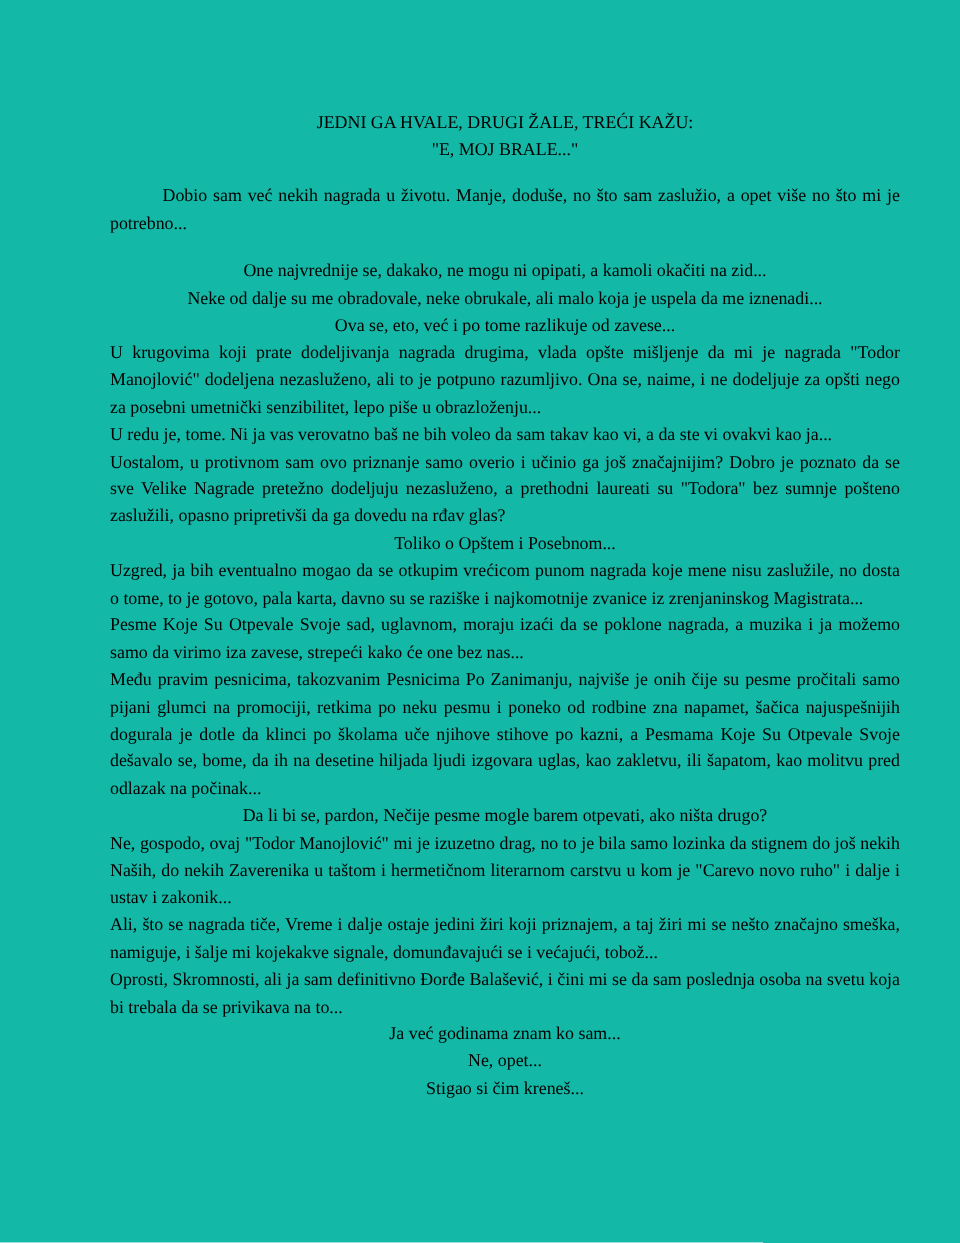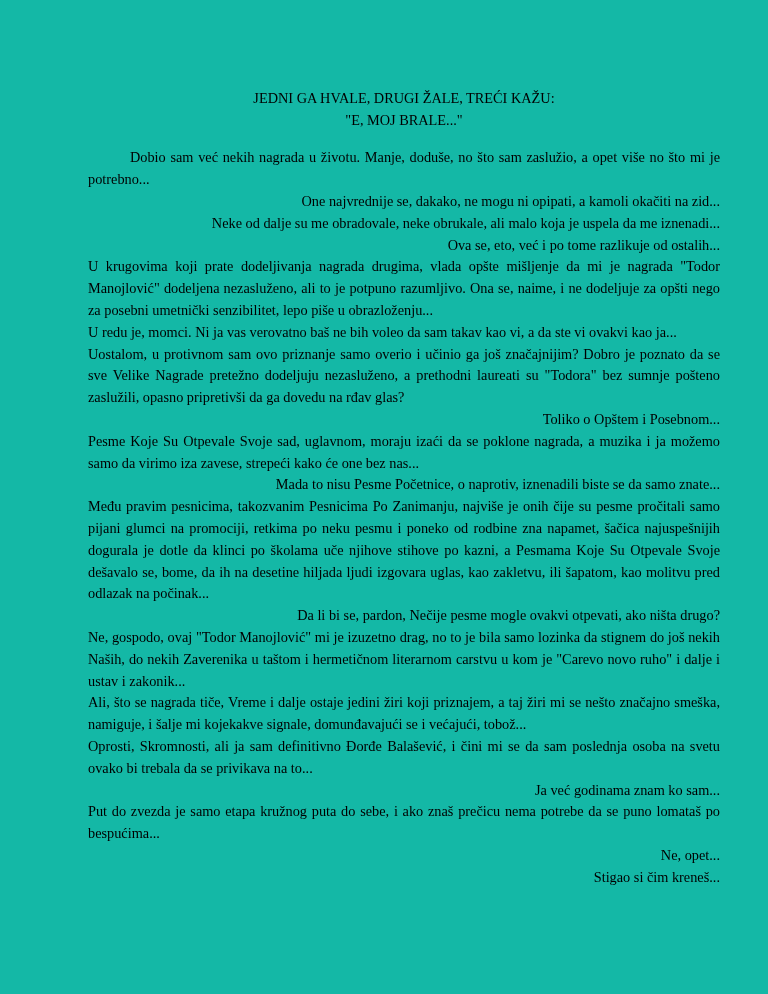--- a/index.html
+++ b/index.html
@@ -37,51 +37,50 @@
     line-height: 1.525;
     text-align: justify;
   }
   .para {
     margin: 0;
     text-align: justify;
     text-justify: inter-word;
   }
   .para.indent {
     text-indent: 42px;
-    margin-bottom: 0;
+    margin-bottom: 16px;
   }
   .para.nojust {
-    text-align: right;
+    text-align: center;
   }
 </style>
 </head>
 <body>
 
 <div class="page">
 
   <div class="title-block">
     <span class="title-line">JEDNI GA HVALE, DRUGI ŽALE, TREĆI KAŽU:</span>
     <span class="title-line">"E, MOJ BRALE..."</span>
   </div>
 
   <div class="body-text" id="body-container">
       <p class="para indent">Dobio sam već nekih nagrada u životu. Manje, doduše, no što sam zaslužio, a opet više no što mi je potrebno...</p>
       <p class="para nojust">One najvrednije se, dakako, ne mogu ni opipati, a kamoli okačiti na zid...</p>
       <p class="para nojust">Neke od dalje su me obradovale, neke obrukale, ali malo koja je uspela da me iznenadi...</p>
-      <p class="para nojust">Ova se, eto, već i po tome razlikuje od ostalih...</p>
+      <p class="para nojust">Ova se, eto, već i po tome razlikuje od zavese...</p>
       <p class="para">U krugovima koji prate dodeljivanja nagrada drugima, vlada opšte mišljenje da mi je nagrada "Todor Manojlović" dodeljena nezasluženo, ali to je potpuno razumljivo. Ona se, naime, i ne dodeljuje za opšti nego za posebni umetnički senzibilitet, lepo piše u obrazloženju...</p>
-      <p class="para">U redu je, momci. Ni ja vas verovatno baš ne bih voleo da sam takav kao vi, a da ste vi ovakvi kao ja...</p>
+      <p class="para">U redu je, tome. Ni ja vas verovatno baš ne bih voleo da sam takav kao vi, a da ste vi ovakvi kao ja...</p>
       <p class="para">Uostalom, u protivnom sam ovo priznanje samo overio i učinio ga još značajnijim? Dobro je poznato da se sve Velike Nagrade pretežno dodeljuju nezasluženo, a prethodni laureati su "Todora" bez sumnje pošteno zaslužili, opasno pripretivši da ga dovedu na rđav glas?</p>
       <p class="para nojust">Toliko o Opštem i Posebnom...</p>
+      <p class="para">Uzgred, ja bih eventualno mogao da se otkupim vrećicom punom nagrada koje mene nisu zaslužile, no dosta o tome, to je gotovo, pala karta, davno su se raziške i najkomotnije zvanice iz zrenjaninskog Magistrata...</p>
       <p class="para">Pesme Koje Su Otpevale Svoje sad, uglavnom, moraju izaći da se poklone nagrada, a muzika i ja možemo samo da virimo iza zavese, strepeći kako će one bez nas...</p>
-      <p class="para nojust">Mada to nisu Pesme Početnice, o naprotiv, iznenadili biste se da samo znate...</p>
       <p class="para">Među pravim pesnicima, takozvanim Pesnicima Po Zanimanju, najviše je onih čije su pesme pročitali samo pijani glumci na promociji, retkima po neku pesmu i poneko od rodbine zna napamet, šačica najuspešnijih dogurala je dotle da klinci po školama uče njihove stihove po kazni, a Pesmama Koje Su Otpevale Svoje dešavalo se, bome, da ih na desetine hiljada ljudi izgovara uglas, kao zakletvu, ili šapatom, kao molitvu pred odlazak na počinak...</p>
-      <p class="para nojust">Da li bi se, pardon, Nečije pesme mogle ovakvi otpevati, ako ništa drugo?</p>
+      <p class="para nojust">Da li bi se, pardon, Nečije pesme mogle barem otpevati, ako ništa drugo?</p>
       <p class="para">Ne, gospodo, ovaj "Todor Manojlović" mi je izuzetno drag, no to je bila samo lozinka da stignem do još nekih Naših, do nekih Zaverenika u taštom i hermetičnom literarnom carstvu u kom je "Carevo novo ruho" i dalje i ustav i zakonik...</p>
       <p class="para">Ali, što se nagrada tiče, Vreme i dalje ostaje jedini žiri koji priznajem, a taj žiri mi se nešto značajno smeška, namiguje, i šalje mi kojekakve signale, domunđavajući se i većajući, tobož...</p>
-      <p class="para">Oprosti, Skromnosti, ali ja sam definitivno Đorđe Balašević, i čini mi se da sam poslednja osoba na svetu ovako bi trebala da se privikava na to...</p>
+      <p class="para">Oprosti, Skromnosti, ali ja sam definitivno Đorđe Balašević, i čini mi se da sam poslednja osoba na svetu koja bi trebala da se privikava na to...</p>
       <p class="para nojust">Ja već godinama znam ko sam...</p>
-      <p class="para">Put do zvezda je samo etapa kružnog puta do sebe, i ako znaš prečicu nema potrebe  da se puno lomataš po bespućima...</p>
       <p class="para nojust">Ne, opet...</p>
       <p class="para nojust">Stigao si čim kreneš...</p>
     </div>
 
 </div>
 
 </body></html>

